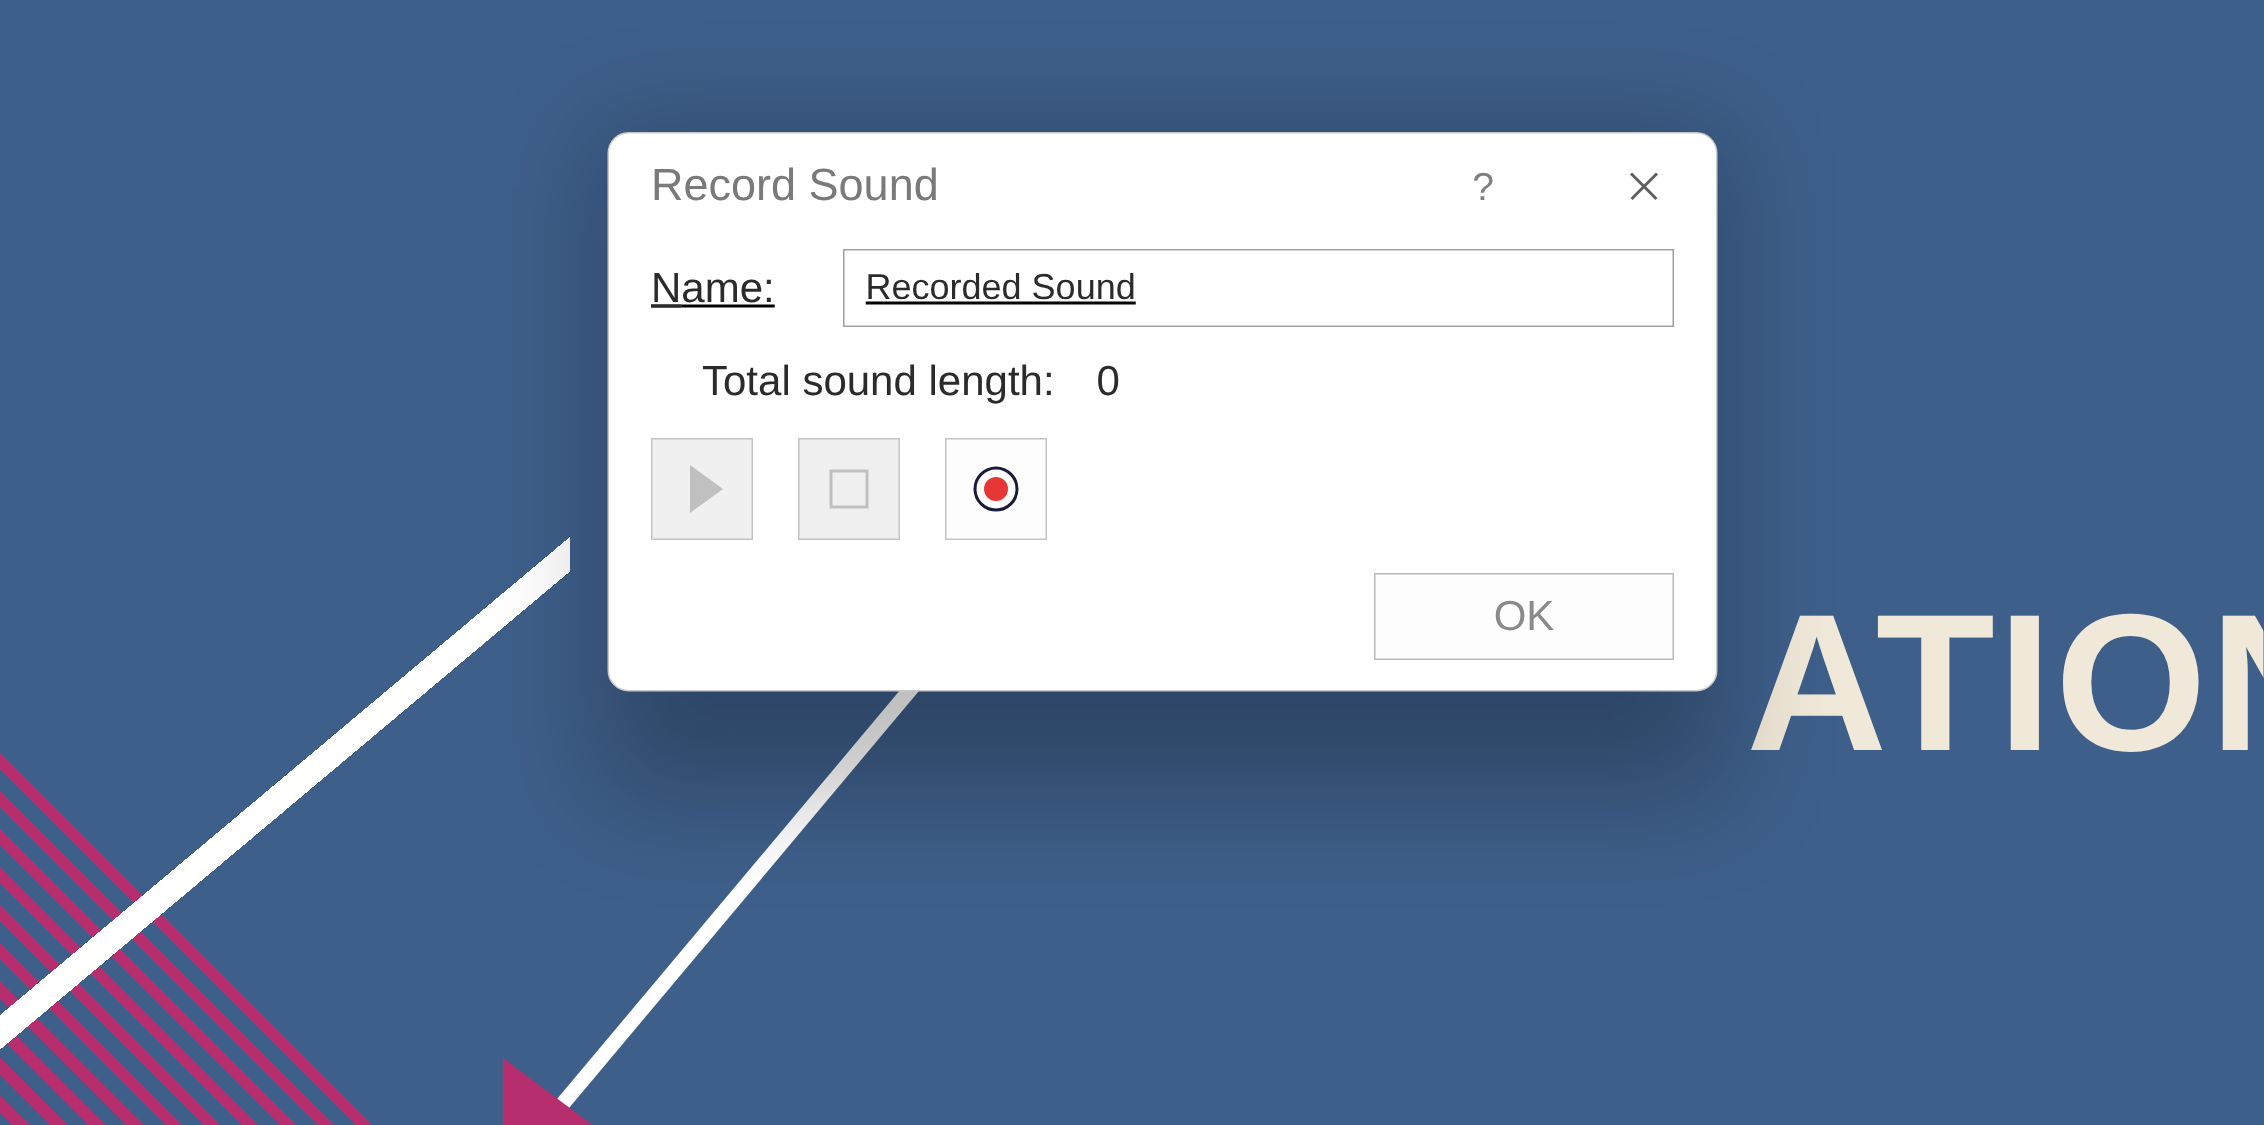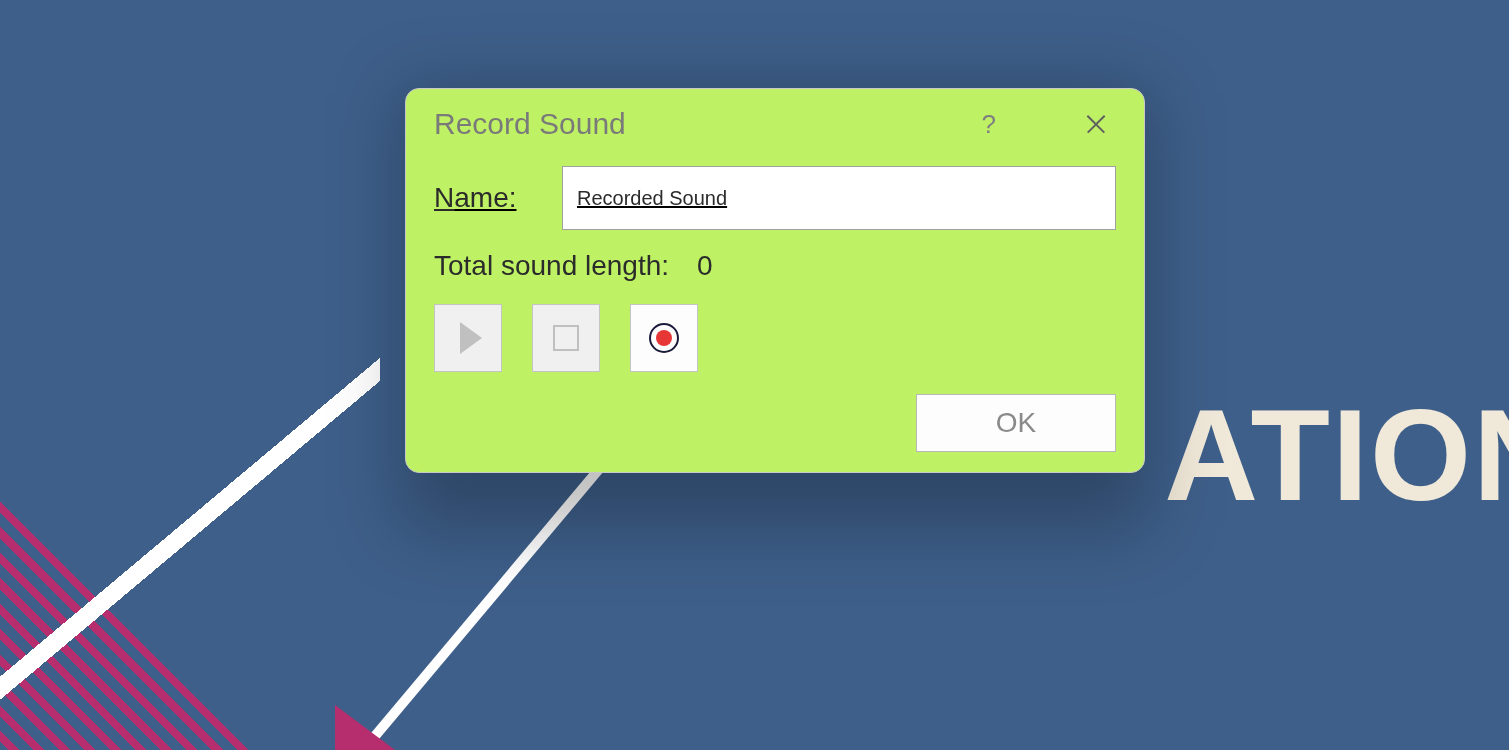--- a/index.html
+++ b/index.html
@@ -109,21 +109,21 @@
       filter: blur(35px);
       border-radius: 14px;
     }
     
     
     .dialog {
       position: absolute;
       left: 405px;
       top: 88px;
       width: 740px;
-      background: #bef264;
+      background: #ffffff;
       border-radius: 14px;
       border: 1px solid #c8c8c8;
     }
     
     .dialog-titlebar {
       display: flex;
       align-items: center;
       padding: 18px 28px 10px 28px;
     }
     
@@ -183,36 +183,37 @@
       color: #2b2b2b;
       width: 128px;
     }
     
     .field-label .underline {
       text-decoration: underline;
     }
     
     .text-input {
       flex: 1;
-      height: 64px;
+      height: 52px;
       border: 1px solid #a0a0a0;
       background: #fff;
-      font-size: 20px;
+      font-size: 24px;
       padding: 0 14px;
       color: #2b2b2b;
       font-family: inherit;
       outline: none;
     }
     
     .length-row {
       display: flex;
       align-items: center;
       font-size: 28px;
       color: #2b2b2b;
       margin-bottom: 22px;
+      margin-left: 34px;
     }
     
     .length-label {
       margin-right: 28px;
     }
     
     .controls-row {
       display: flex;
       gap: 30px;
       margin-bottom: 22px;

